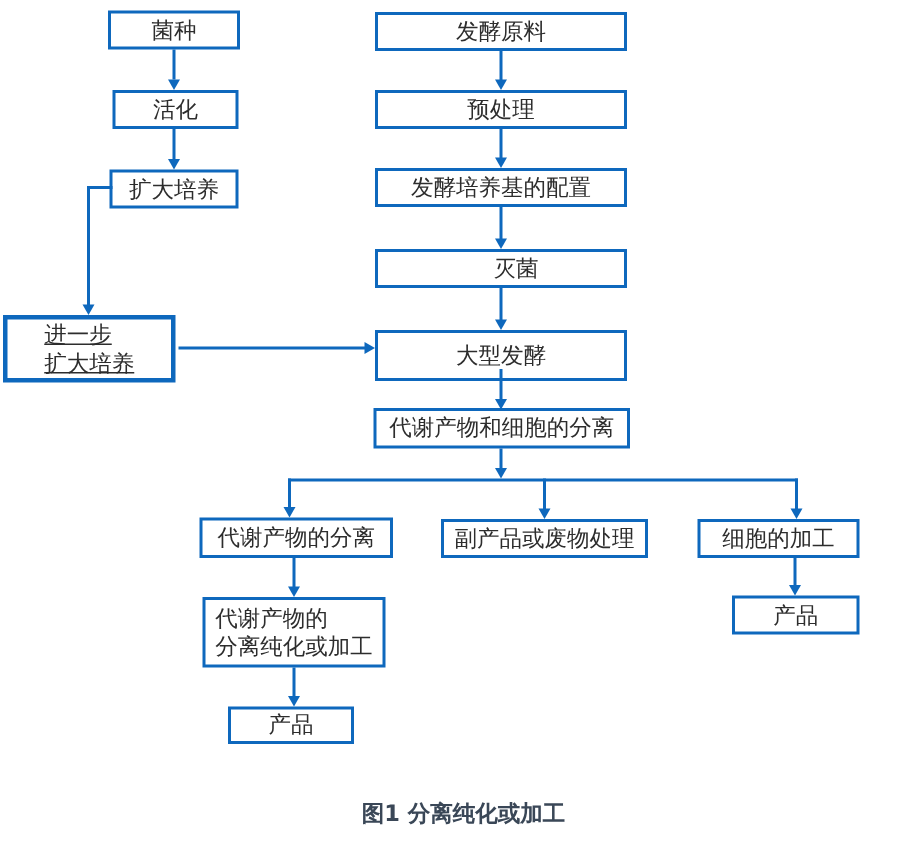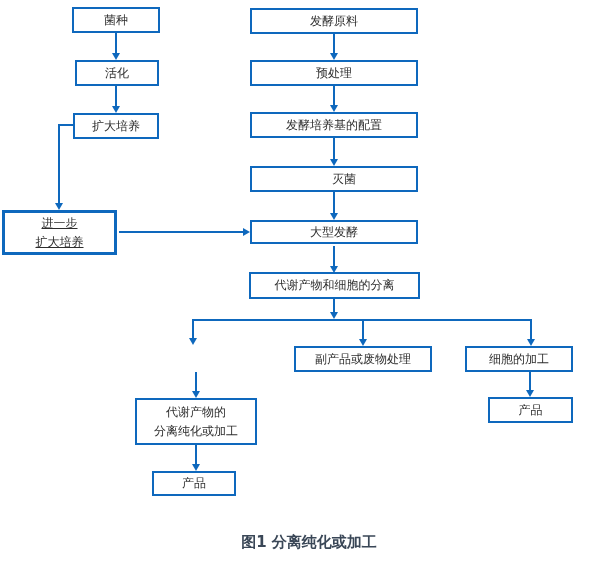--- a/index.html
+++ b/index.html
@@ -15,22 +15,22 @@
     overflow:hidden;
     font-family:"DejaVu Sans","Liberation Sans",sans-serif;
   }
   .node{
     position:absolute;
     box-sizing:border-box;
     border:2px solid var(--line);
     background:#ffffff;
     color:var(--text);
     display:flex;align-items:center;justify-content:center;
-    text-align:center;
-    font-size:12px;line-height:19px;
+    text-align:left;
+    font-size:15px;line-height:19px;
     white-space:pre-line;
   }
   .vline{position:absolute;width:2px;background:var(--line);}
   .hline{position:absolute;height:2px;background:var(--line);}
   .arr-d{position:absolute;width:0;height:0;
     border-left:4px solid transparent;border-right:4px solid transparent;
     border-top:7px solid var(--line);}
   .arr-r{position:absolute;width:0;height:0;
     border-top:4px solid transparent;border-bottom:4px solid transparent;
     border-left:7px solid var(--line);}
@@ -41,21 +41,21 @@
   }
   
   #n-strain        {left:72px;  top:7px;   width:88px;  height:26px;}
   #n-activation    {left:75px;  top:60px;  width:84px;  height:26px;}
   #n-expand        {left:73px;  top:113px; width:86px;  height:26px;}
   #n-further       {left:2px;   top:210px; width:115px; height:45px; border-width:3px;text-decoration:underline;}
   #n-raw           {left:250px; top:8px;   width:168px; height:26px;}
   #n-pretreat      {left:250px; top:60px;  width:168px; height:26px;}
   #n-medium        {left:250px; top:112px; width:168px; height:26px;}
   #n-sterilize     {left:250px; top:166px; width:168px; height:26px;padding-left:20px;}
-  #n-large         {left:250px; top:220px; width:168px; height:24px;}
+  #n-large         {left:250px; top:220px; width:168px; height:34px;}
   #n-separation    {left:249px; top:272px; width:171px; height:27px;}
   #n-metabsep      {left:133px; top:345px; width:129px; height:27px;}
   #n-byproduct     {left:294px; top:346px; width:138px; height:26px;}
   #n-cellproc      {left:465px; top:346px; width:108px; height:26px;}
   #n-purify        {left:135px; top:398px; width:122px; height:47px;}
   #n-product-l     {left:152px; top:471px; width:84px;  height:25px;}
   #n-product-r     {left:488px; top:397px; width:85px;  height:26px;}
 </style>
 </head>
 <body>
@@ -66,20 +66,21 @@
   <div class="node" id="n-activation">活化</div>
   <div class="node" id="n-expand">扩大培养</div>
   <div class="node" id="n-further">进一步
 扩大培养</div>
   <div class="node" id="n-raw">发酵原料</div>
   <div class="node" id="n-pretreat">预处理</div>
   <div class="node" id="n-medium">发酵培养基的配置</div>
   <div class="node" id="n-sterilize">灭菌</div>
   <div class="node" id="n-large">大型发酵</div>
   <div class="node" id="n-separation">代谢产物和细胞的分离</div>
+  <div class="node" id="n-metabsep">代谢产物的分离</div>
   <div class="node" id="n-byproduct">副产品或废物处理</div>
   <div class="node" id="n-cellproc">细胞的加工</div>
   <div class="node" id="n-purify">代谢产物的
 分离纯化或加工</div>
   <div class="node" id="n-product-l">产品</div>
   <div class="node" id="n-product-r">产品</div>
 
   <div class="vline" style="left:115px;top:33px;height:20px"></div>
   <div class="arr-d" style="left:112px;top:53px"></div>
 

